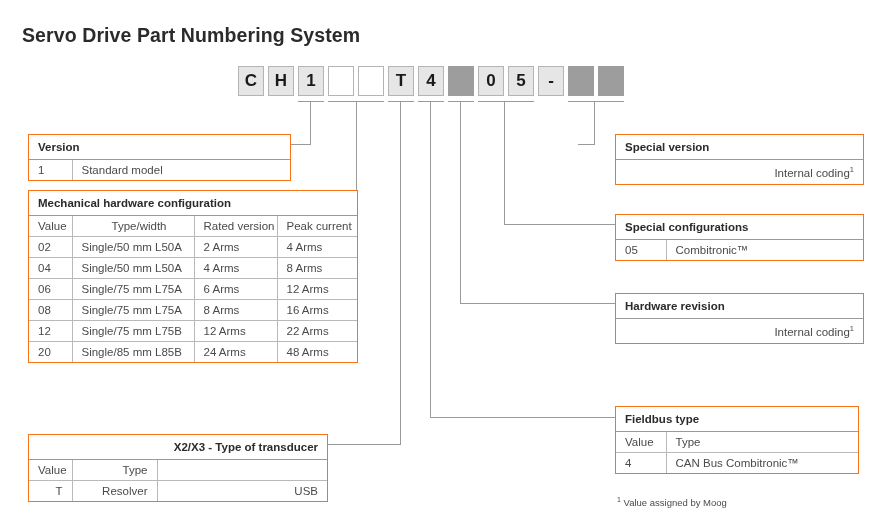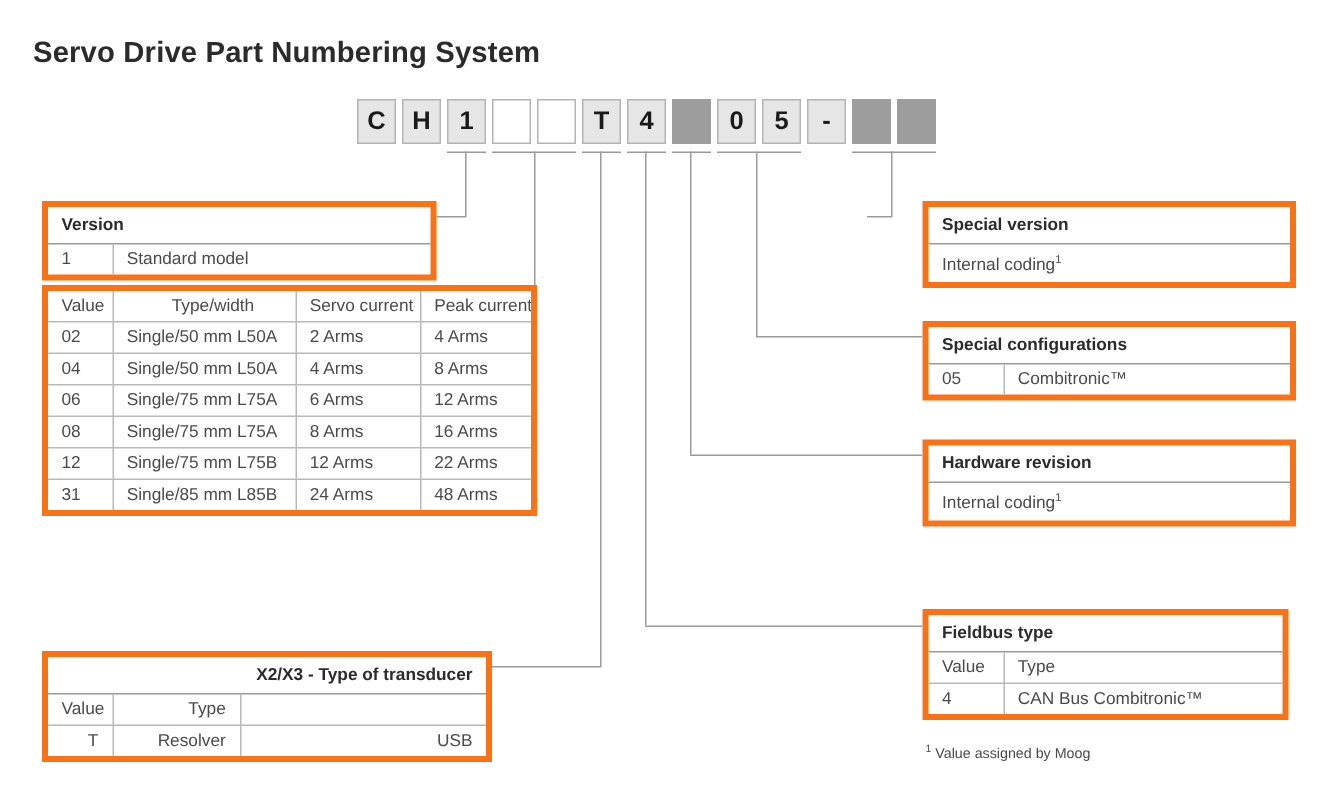--- a/index.html
+++ b/index.html
@@ -57,21 +57,21 @@
   .ln {
     position: absolute;
     background: #9a9a9a;
   }
   .ln.h { height: 1px; }
   .ln.v { width: 1px; }
 
   
   .tbl {
     position: absolute;
-    border: 4px solid #f97316;
+    border: 1px solid #f97316;
     background: #ffffff;
     box-sizing: border-box;
     font-size: 11.5px;
   }
   .tbl .hdr {
     border-bottom: 1px solid #9a9a9a;
     padding: 6px 9px 6px 9px;
     font-weight: 600;
     color: #2b2b2b;
     font-size: 11.5px;
@@ -91,20 +91,21 @@
     white-space: nowrap;
     overflow: hidden;
     box-sizing: border-box;
   }
   .tbl tr:last-child td { border-bottom: none; }
   .tbl td:last-child   { border-right: none; }
   .plain-row {
     padding: 5px 9px;
     color: #4a4a4a;
     font-size: 11.5px;
+    text-align: right;
   }
   sup { font-size: 7.5px; vertical-align: super; }
 
   .footnote {
     position: absolute;
     left: 617px;
     top: 496px;
     font-size: 9.5px;
     color: #4a4a4a;
     white-space: nowrap;
@@ -168,26 +169,27 @@
     <tbody>
         <tr>
       <td style="width:43px;">1</td>
       <td>Standard model</td>
     </tr>
   </tbody>
     </table>
 </div>
 
 <div class="tbl" style="left:28px; top:190px; width:330px;">
+  <div class="hdr">Mechanical hardware configuration</div>
   <table>
     <tbody>
         <tr>
       <td style="width:43px;">Value</td>
       <td style="width:122px;padding-left:39px;">Type/width</td>
-      <td style="width:83px;">Servo current</td>
+      <td style="width:83px;">Rated version</td>
       <td>Peak current</td>
     </tr>
     <tr>
       <td>02</td>
       <td>Single/50 mm L50A</td>
       <td>2 Arms</td>
       <td>4 Arms</td>
     </tr>
     <tr>
       <td>04</td>
@@ -207,21 +209,21 @@
       <td>8 Arms</td>
       <td>16 Arms</td>
     </tr>
     <tr>
       <td>12</td>
       <td>Single/75 mm L75B</td>
       <td>12 Arms</td>
       <td>22 Arms</td>
     </tr>
     <tr>
-      <td>31</td>
+      <td>20</td>
       <td>Single/85 mm L85B</td>
       <td>24 Arms</td>
       <td>48 Arms</td>
     </tr>
   </tbody>
     </table>
 </div>
 
 <div class="tbl" style="left:28px; top:434px; width:300px;text-align:right;">
   <div class="hdr">X2/X3 - Type of transducer</div>

